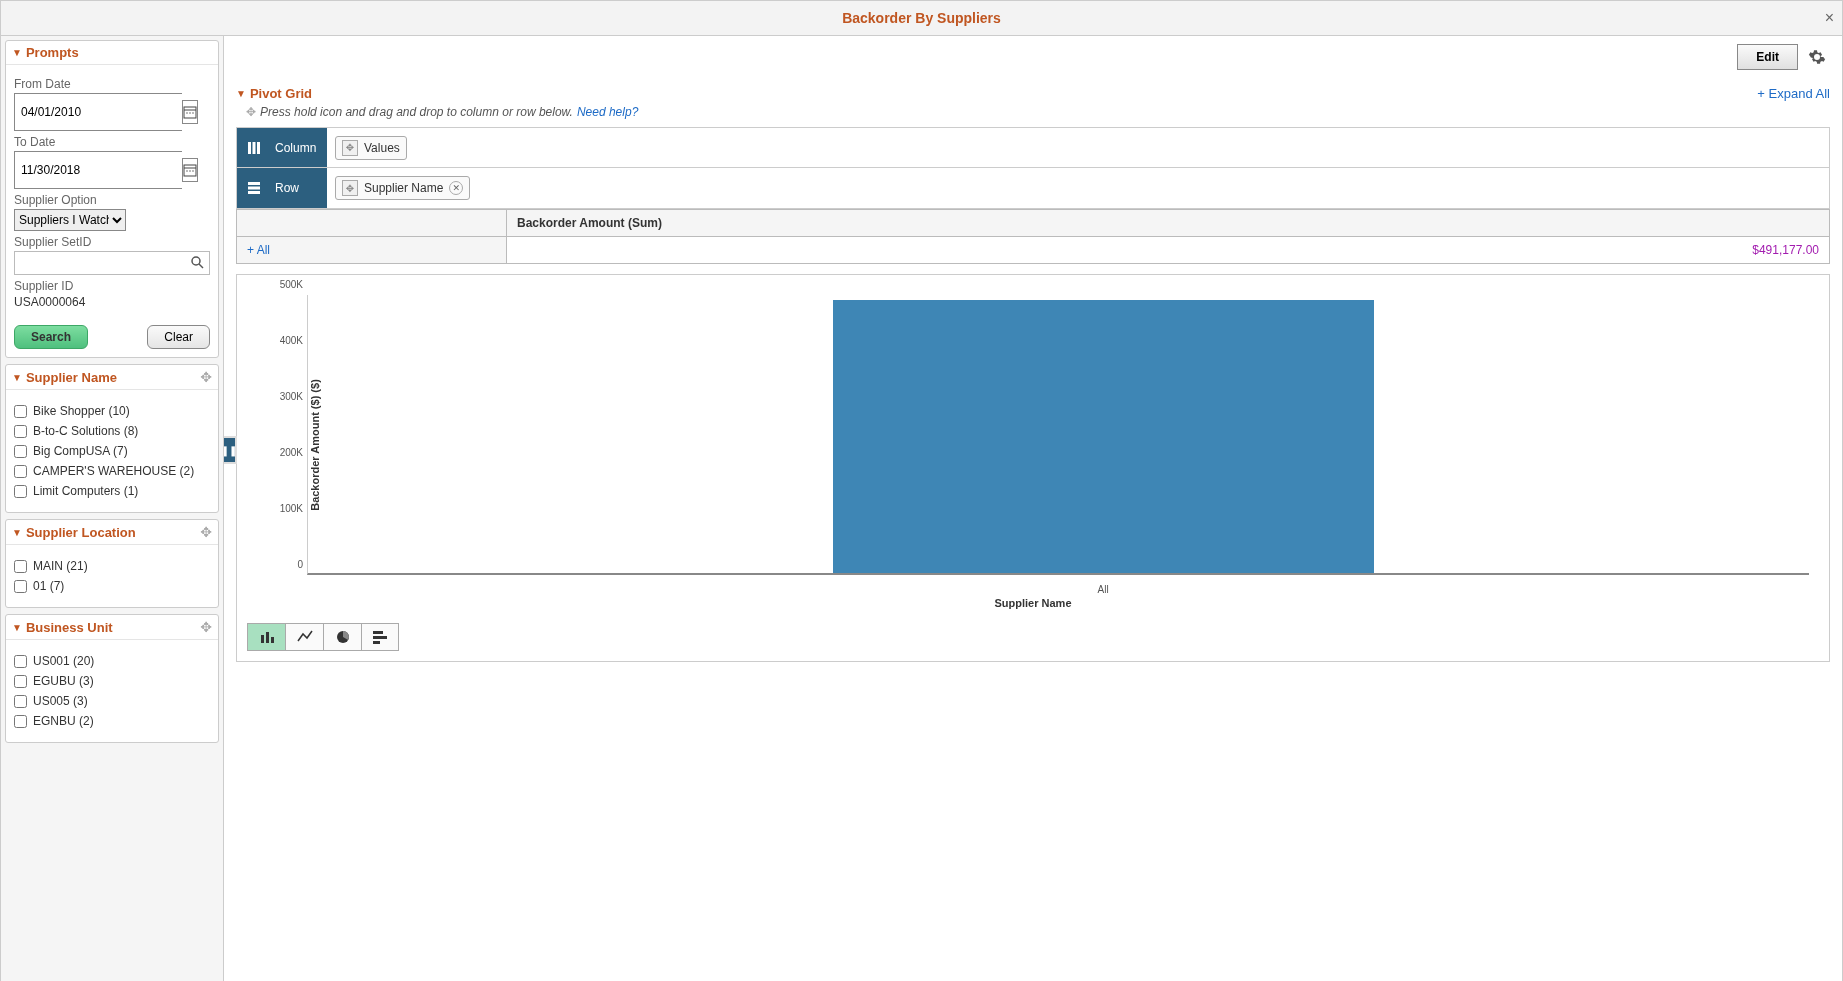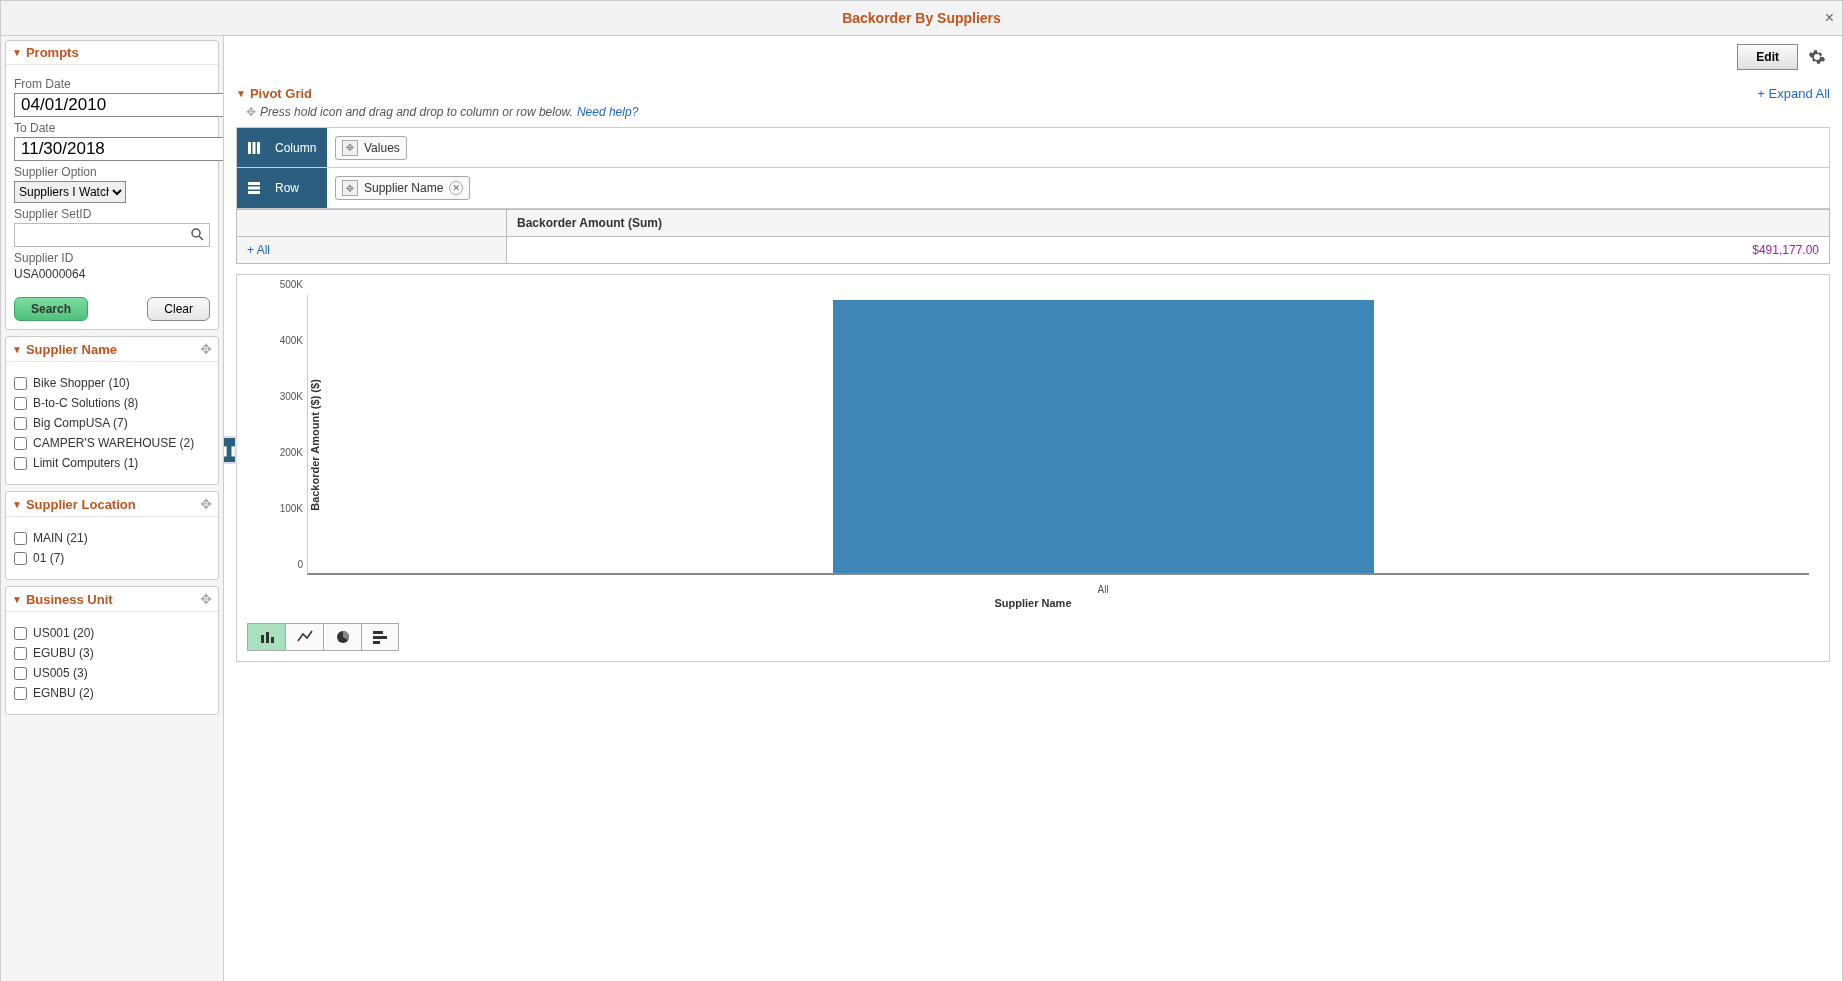--- a/index.html
+++ b/index.html
@@ -11,21 +11,21 @@
 .left-col { width: 223px; overflow-y: auto; padding: 4px; border-right: 1px solid #ccc; position: relative; }
 .main-col { flex: 1; background: #fff; padding: 8px 12px; overflow: auto; position: relative; }
 .panel { background: #fff; border: 1px solid #ccc; border-radius: 3px; margin-bottom: 6px; }
 .panel-header { display: flex; align-items: center; padding: 4px 6px; border-bottom: 1px solid #e5e5e5; cursor: pointer; }
 .panel-header .tw { color: #c05621; font-size: 10px; margin-right: 4px; }
 .panel-header .ttl { color: #c05621; font-weight: bold; font-size: 13px; flex: 1; }
 .panel-header .hicon { color: #aaa; font-size: 14px; }
 .panel-body { padding: 8px; }
 .field-label { color: #666; font-size: 12px; margin: 4px 0 2px 0; }
 .input-row { display: flex; align-items: center; }
-.text-input { flex: 1; height: 24px; padding: 2px 6px; border: 1px solid #888; border-right: none; font-size: 17px; }
+.text-input { flex: 1; height: 38px; padding: 2px 6px; border: 1px solid #888; border-right: none; font-size: 12px; }
 .input-icon-btn { width: 26px; height: 24px; border: 1px solid #888; background: #fff; display: flex; align-items: center; justify-content: center; cursor: pointer; }
 .select-input { width: 112px; height: 22px; border: 1px solid #888; font-size: 12px; }
 .text-search { width: 100%; height: 24px; border: 1px solid #bbb; padding: 2px 24px 2px 6px; }
 .search-wrap { position: relative; }
 .search-wrap .sicon { position: absolute; right: 6px; top: 4px; color: #666; }
 .static-val { font-size: 12px; margin-top: 2px; }
 .btn-row { display: flex; justify-content: space-between; margin-top: 16px; }
 .btn { padding: 4px 16px; border: 1px solid #888; border-radius: 6px; cursor: pointer; font-size: 12px; background: #eee; }
 .btn-green { background: linear-gradient(#7ddda0, #4fc07e); border-color: #3da766; font-weight: bold; color: #333; }
 .btn-gray { background: linear-gradient(#fafafa, #e5e5e5); }

